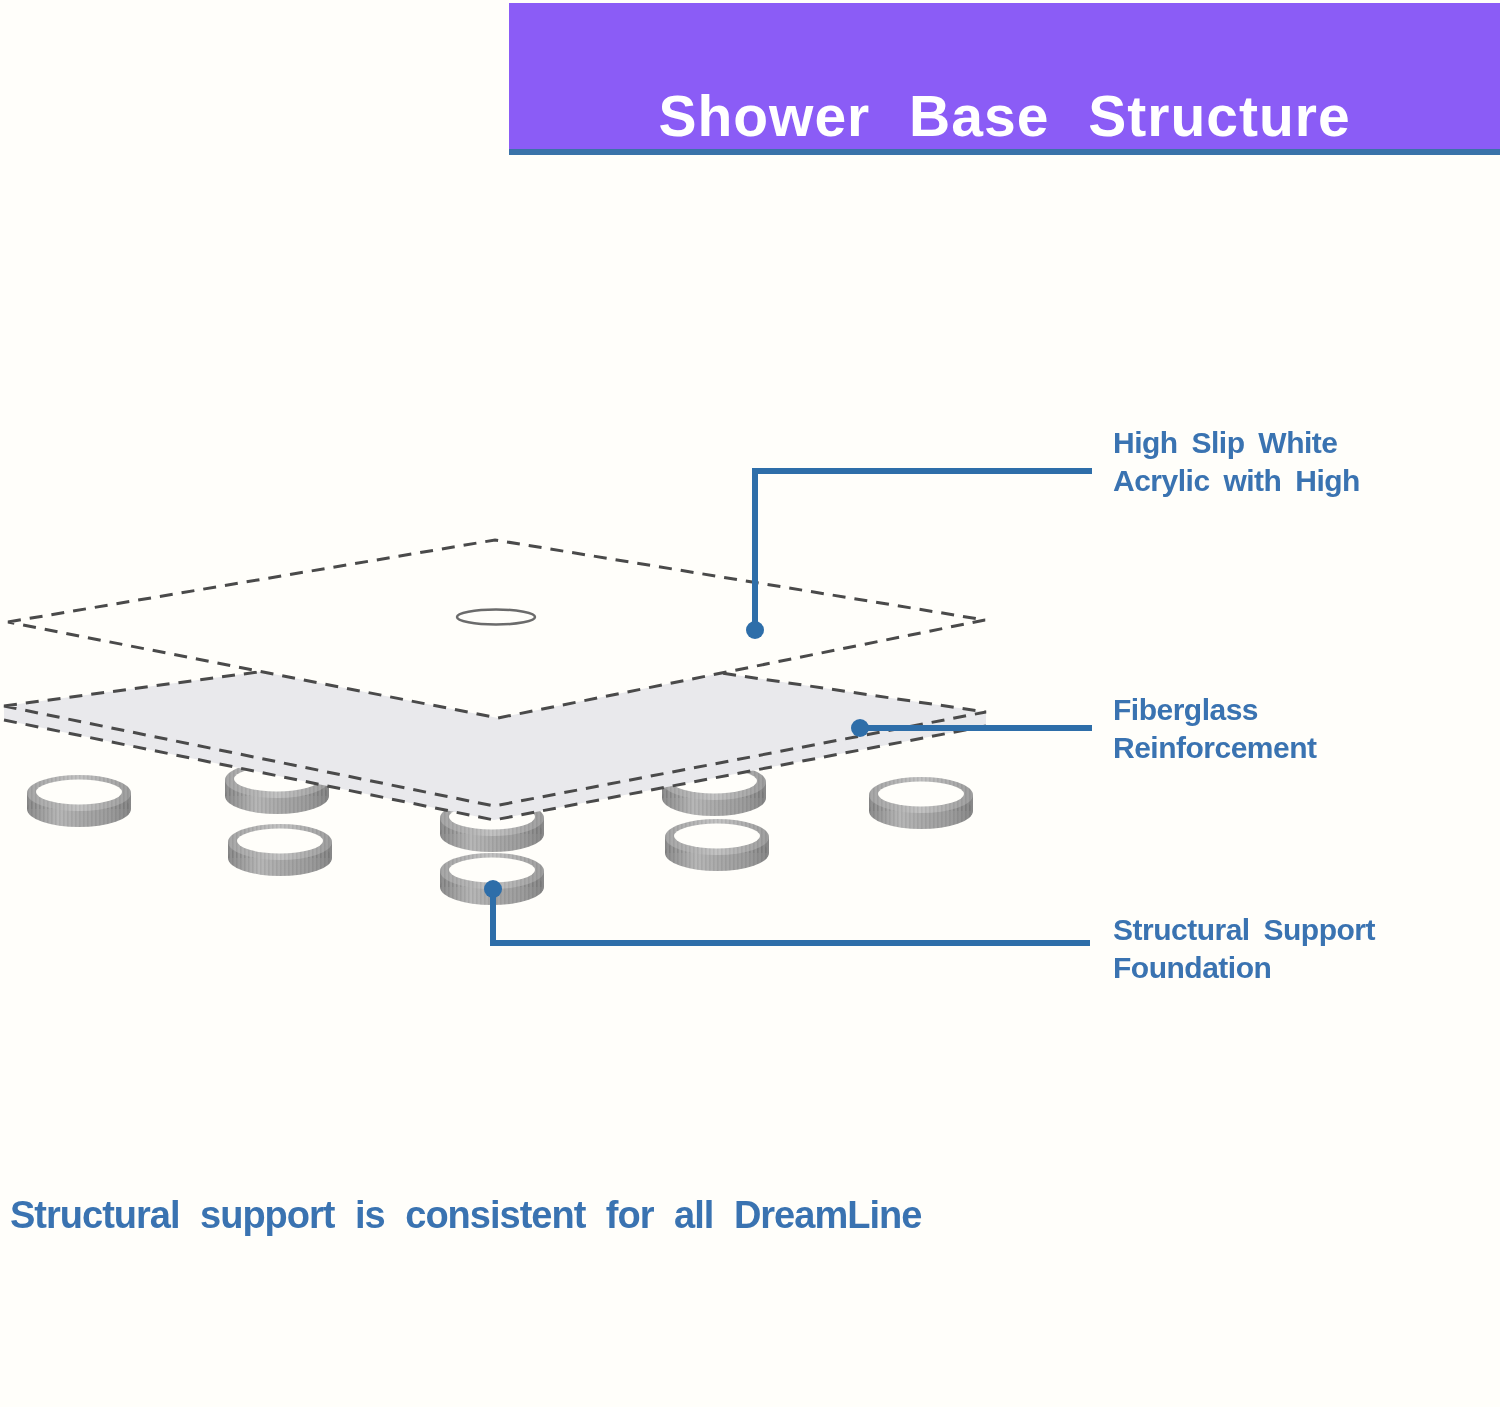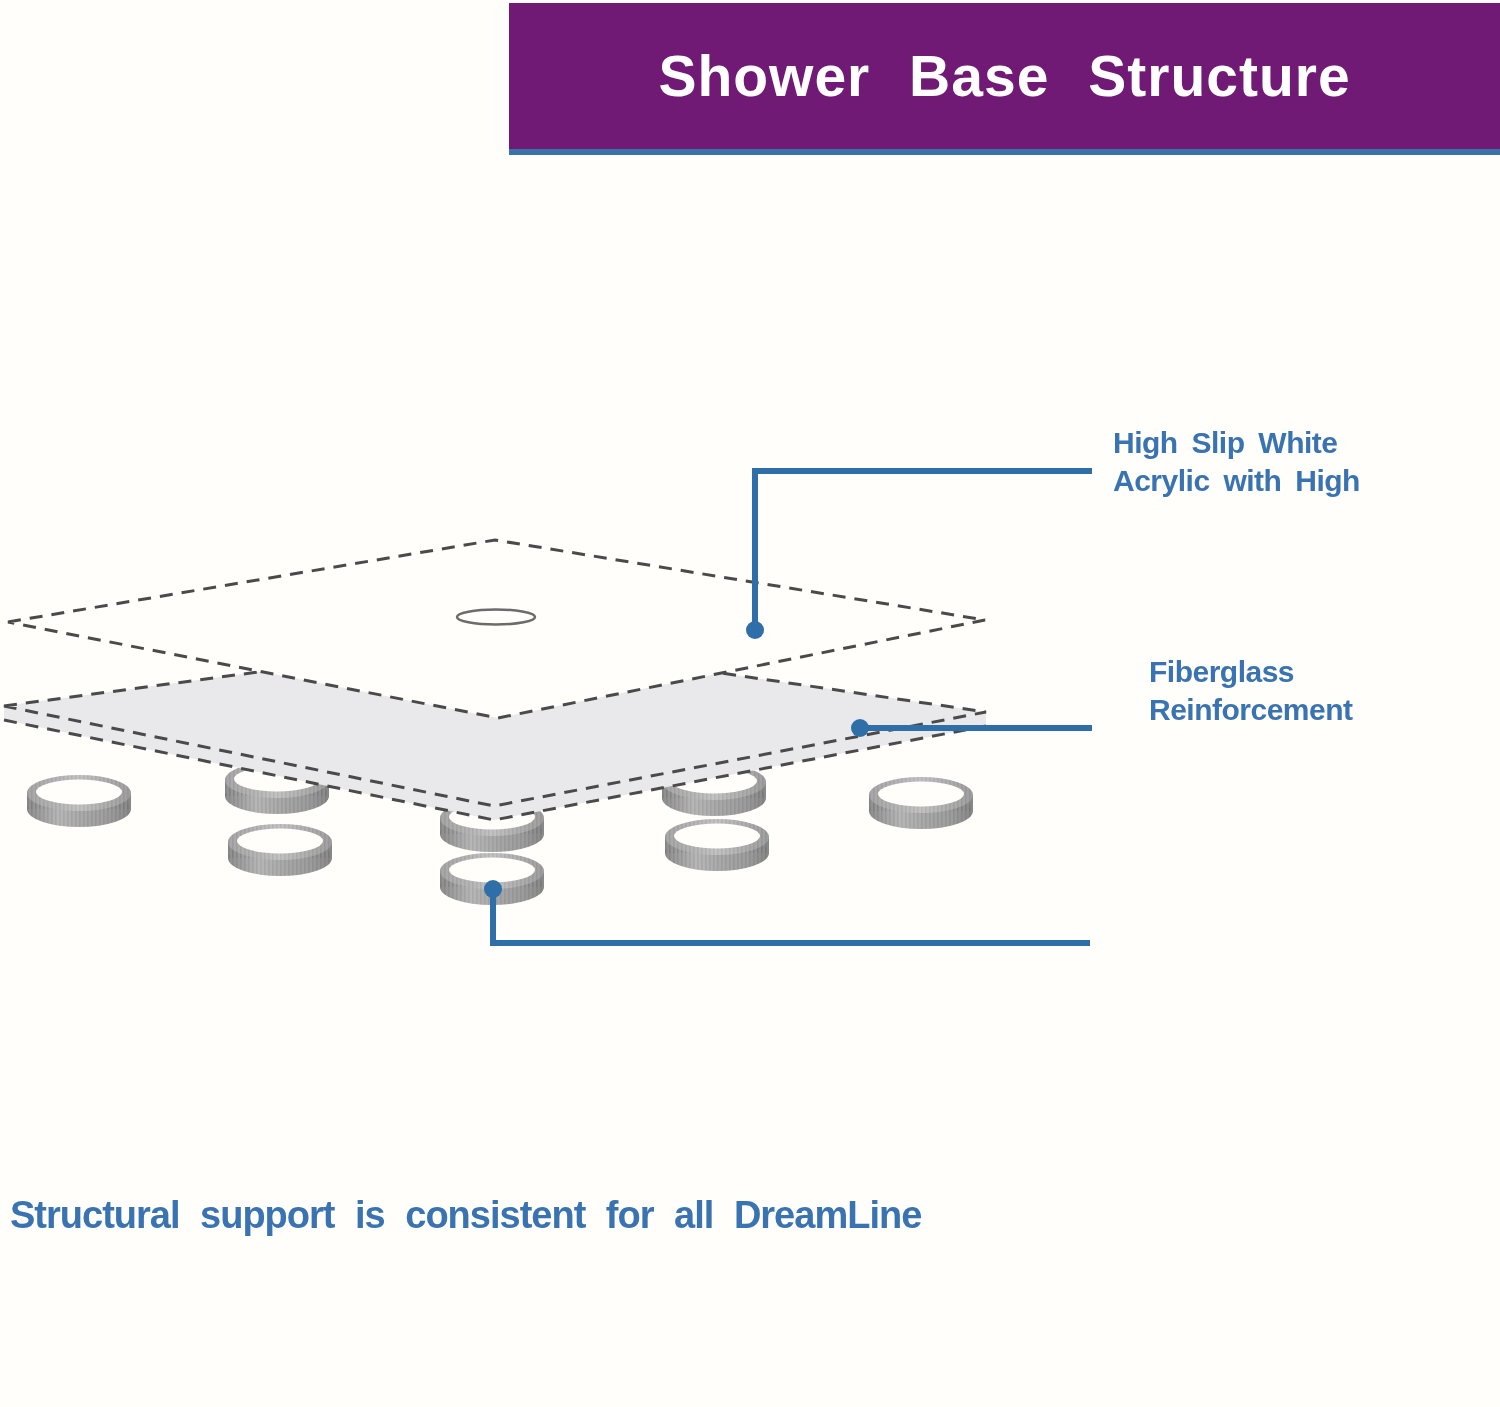--- a/index.html
+++ b/index.html
@@ -10,23 +10,23 @@
     position: relative;
     overflow: hidden;
   }
   .page { position: absolute; inset: 0; }
 
   
   .banner {
     position: absolute;
     left: 509px; top: 3px;
     width: 991px; height: 146px;
-    background: #701a75;
+    background: #8b5cf6;
     border-bottom: 6px solid #3a73a9;
-    display: flex; align-items: center; justify-content: center;
+    display: flex; align-items: flex-end; justify-content: center;
   }
   .banner h1 {
     margin: 0;
     color: #ffffff;
     font-size: 57px;
     font-weight: bold;
     letter-spacing: 1px;
     word-spacing: 22px;
     white-space: nowrap;
   }
@@ -39,21 +39,21 @@
     position: absolute;
     color: #3a73b1;
     font-weight: bold;
     font-size: 30px;
     line-height: 38px;
     letter-spacing: -0.5px;
     word-spacing: 6px;
     white-space: nowrap;
   }
   .ann-acrylic   { left: 1113px; top: 424px; }
-  .ann-fiberglass{ left: 1113px; top: 653px; margin-left: 36px; }
+  .ann-fiberglass{ left: 1113px; top: 691px; }
   .ann-support   { left: 1113px; top: 911px; }
 
   
   .footer-note {
     position: absolute;
     left: 10px; top: 1192px;
     color: #3a73b1;
     font-weight: bold;
     font-size: 38px;
     line-height: 47px;
@@ -136,18 +136,22 @@
   <div class="annotation ann-acrylic">
     <div>High Slip White</div>
     <div>Acrylic with High</div>
   </div>
 
   <div class="annotation ann-fiberglass">
     <div>Fiberglass</div>
     <div>Reinforcement</div>
   </div>
 
+  <div class="annotation ann-support">
+    <div>Structural Support</div>
+    <div>Foundation</div>
+  </div>
 
   <div class="footer-note">
     <div>Structural support is consistent for all DreamLine</div>
   </div>
 
 </div>
 
 </body></html>

